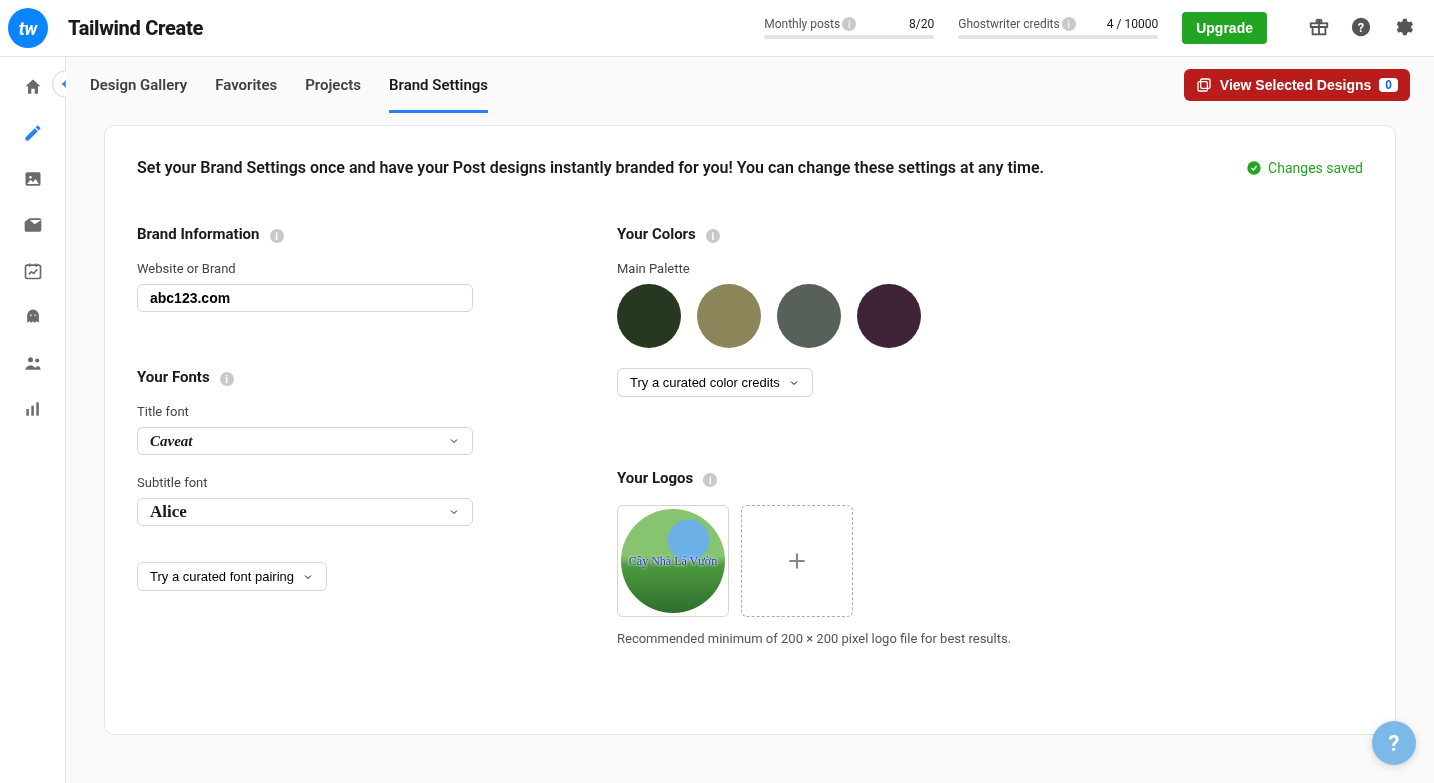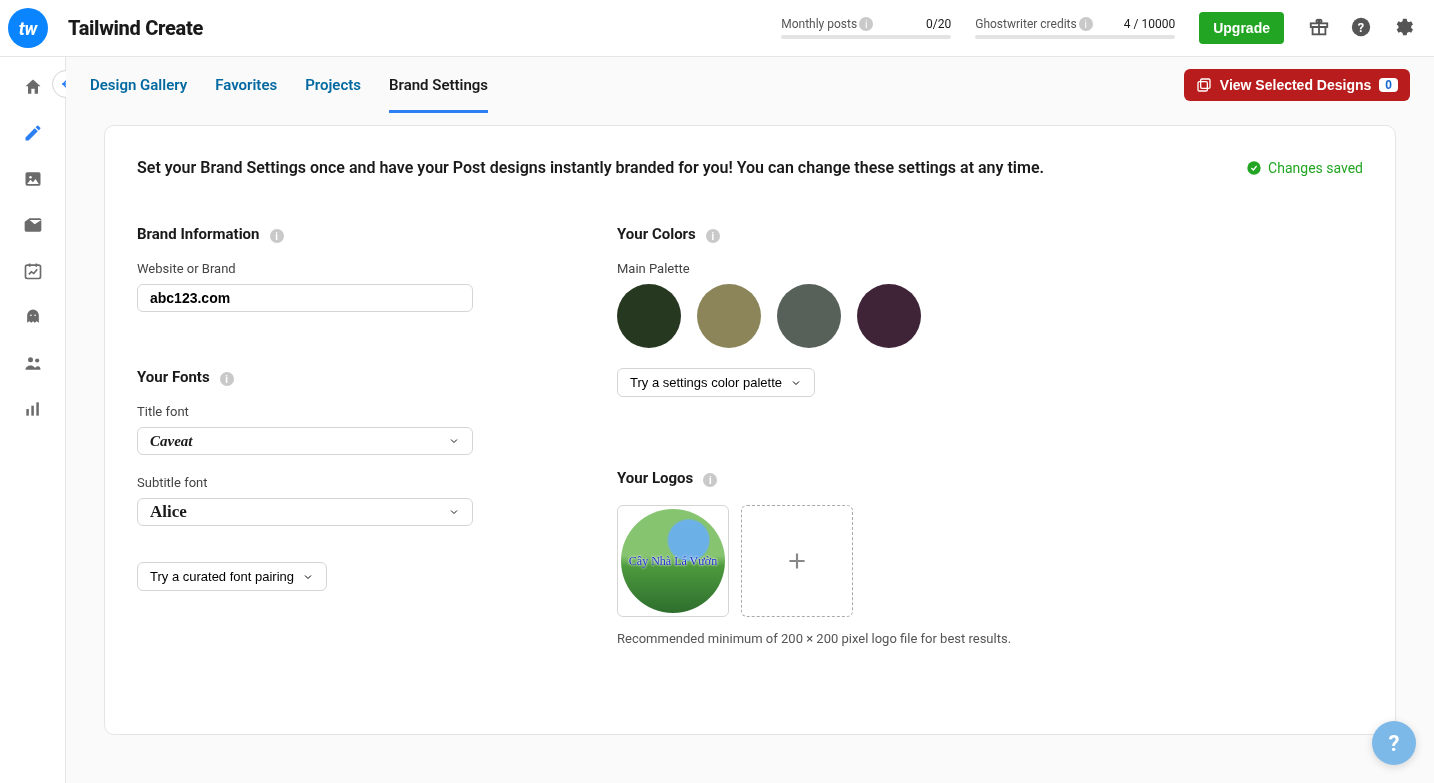--- a/index.html
+++ b/index.html
@@ -76,21 +76,21 @@
 }
 .upgrade-btn {
   background: #22a522;
   color: #fff;
   border: none;
   padding: 8px 14px;
   border-radius: 4px;
   font-size: 14px;
   font-weight: 600;
   cursor: pointer;
-  margin-right: 24px;
+  margin-right: 41px;
 }
 .topbar-icons {
   display: flex;
   align-items: center;
   gap: 20px;
   color: #555;
 }
 .topbar-icons svg { width: 22px; height: 22px; }
 
 
@@ -146,21 +146,21 @@
   padding: 0 24px;
   height: 56px;
 }
 .tabs {
   display: flex;
   gap: 28px;
 }
 .tab {
   font-size: 15px;
   font-weight: 600;
-  color: #0369a1;
+  color: #404040;
   padding: 18px 0 16px;
   cursor: pointer;
   border-bottom: 3px solid transparent;
 }
 .tab.active {
   color: #1a1a1a;
   border-bottom-color: #2c7ff2;
 }
 .view-selected-btn {
   margin-left: auto;
@@ -366,21 +366,21 @@
 
 <div class="topbar">
   <div class="logo">tw</div>
   <div class="app-title">Tailwind Create</div>
   <div class="topbar-spacer"></div>
 
   <div class="meter">
     <div class="meter-row">
       <span>Monthly posts</span>
       <span class="info-dot">i</span>
-      <span class="val">0/20</span>
+      <span class="val">8/20</span>
     </div>
     <div class="meter-bar">
         <div class="fill" style="width:0%"></div>
       </div>
   </div>
 
   <div class="meter" style="min-width:200px">
     <div class="meter-row">
       <span>Ghostwriter credits</span>
       <span class="info-dot">i</span>
@@ -549,21 +549,21 @@
             <span class="info-dot">i</span>
           </div>
           <div class="field-label">Main Palette</div>
           <div class="swatches">
             <div class="swatch" style="background:#26381f"></div>
             <div class="swatch" style="background:#8c8559"></div>
             <div class="swatch" style="background:#576059"></div>
             <div class="swatch" style="background:#3f2336"></div>
           </div>
           <button class="pill-btn">
-            <span>Try a settings color palette</span>
+            <span>Try a curated color credits</span>
             <svg class="chev" viewBox="0 0 24 24" fill="none" stroke="currentColor" stroke-width="2">
                 <path d="M6 9l6 6 6-6"></path>
               </svg>
           </button>
 
           <div class="spacer-md"></div>
           <div class="spacer-md"></div>
 
           <div class="section-title">
             <span>Your Logos</span>

